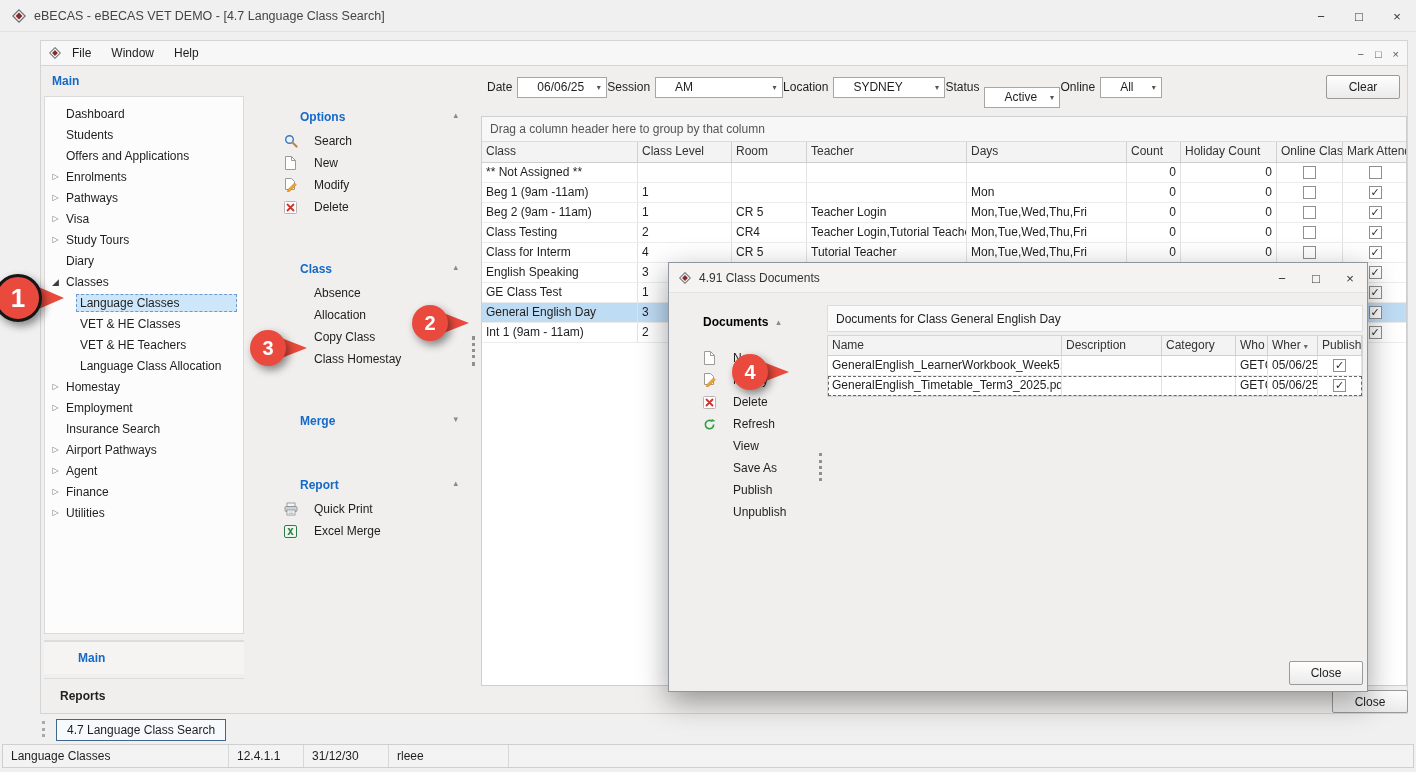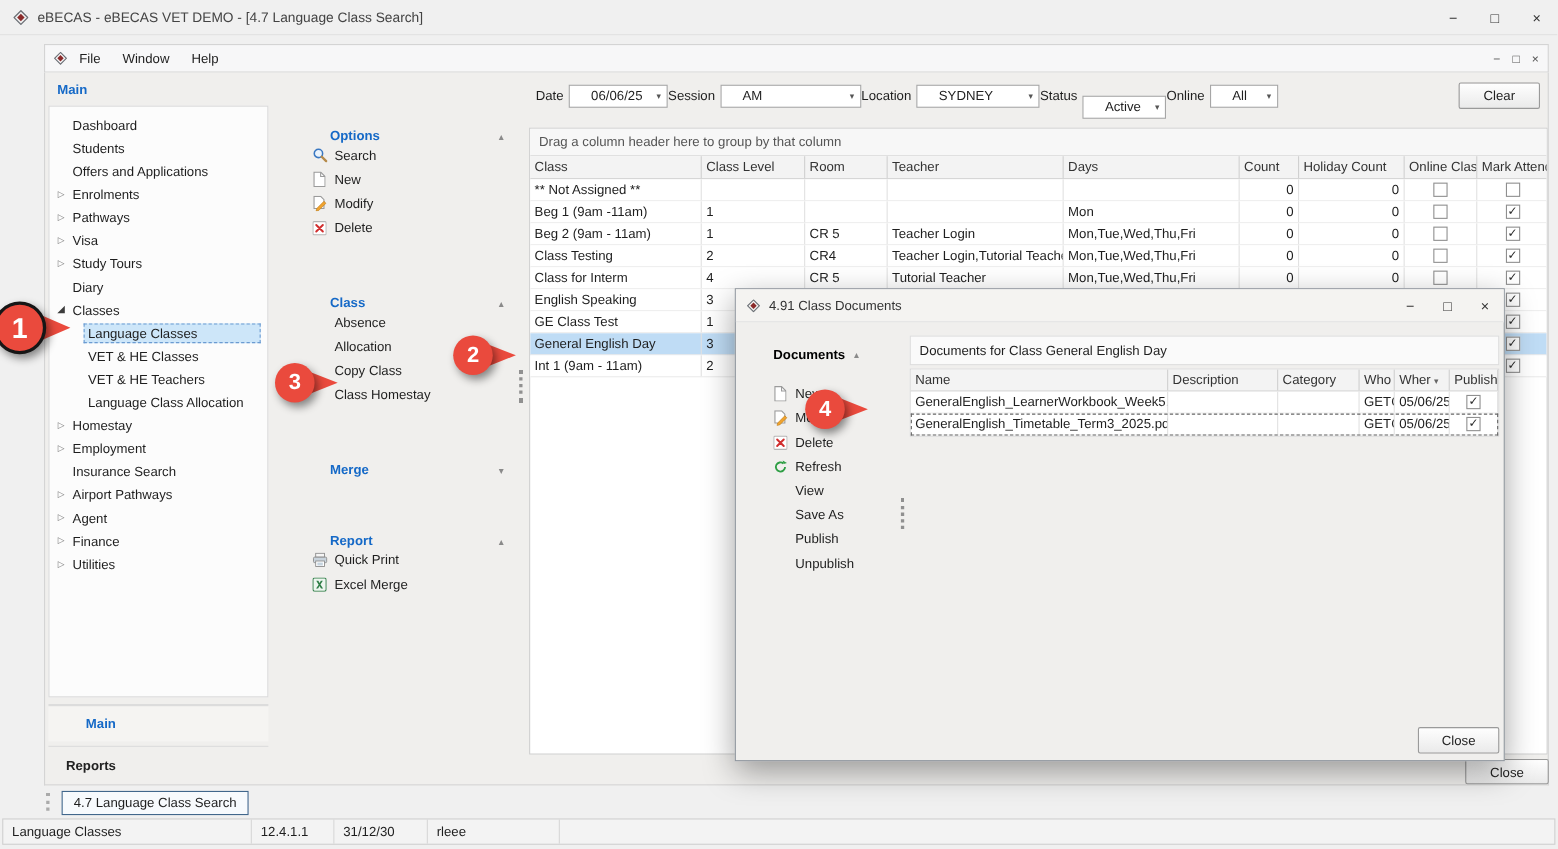--- a/index.html
+++ b/index.html
@@ -29,27 +29,27 @@
   .tree-label.selected{background:#cde6f9;border:1px dashed #6b9bd1;padding:1px 3px;flex:1;margin-right:6px;}
   .side-footer-main{position:absolute;left:44px;top:640px;width:200px;height:34px;border-top:2px solid #dcdcdc;display:flex;align-items:center;padding-left:34px;color:#1569c7;font-weight:bold;background:#f5f4f2;}
   .side-footer-reports{position:absolute;left:44px;top:678px;width:200px;height:34px;border-top:1px solid #dcdcdc;display:flex;align-items:center;padding-left:16px;font-weight:bold;color:#222;}
 
   
   .ribbon{position:absolute;left:252px;top:66px;width:218px;height:648px;}
   .rb-group{margin-top:30px;}
   .rb-group:nth-child(1){margin-top:22px;}
   .rb-group:nth-child(3){margin-top:34px;}
   .rb-group:nth-child(4){margin-top:28px;}
-  .rb-header{position:relative;height:20px;display:flex;align-items:flex-end;padding-left:48px;margin-top:44px;}
+  .rb-header{position:relative;height:20px;display:flex;align-items:flex-start;padding-left:48px;margin-top:44px;}
   .rb-title{color:#1569c7;font-weight:bold;}
   .rb-arrow{color:#8a8a8a;font-size:9px;}
   .rb-header .rb-arrow{position:absolute;right:12px;}
   .rb-item{display:flex;align-items:center;height:22px;padding-left:32px;}
   .rb-icon{width:18px;flex:0 0 18px;display:inline-flex;align-items:center;}
-  .rb-label{margin-left:2px;white-space:nowrap;}
+  .rb-label{margin-left:12px;white-space:nowrap;}
   .vsplit-dots{position:absolute;left:472px;top:336px;height:30px;width:3px;border-left:3px dotted #909090;}
 
   
   .filter-bar{position:absolute;left:487px;top:75px;height:24px;display:flex;align-items:center;}
   .ff-wrap{display:inline-flex;align-items:center;gap:5px;}
   .combo{display:inline-flex;height:21px;border:1px solid #a6a6a6;background:#fff;align-items:center;}
   .combo-val{flex:1;padding-left:19px;white-space:nowrap;overflow:hidden;}
   .combo-btn{width:15px;align-self:stretch;display:flex;align-items:center;justify-content:center;color:#555;font-size:8px;}
   .btn{position:absolute;display:flex;align-items:center;justify-content:center;border:1px solid #9a9a9a;border-radius:2px;background:linear-gradient(#fefefe,#eaeaea);color:#222;}
   .btn-clear{left:1326px;top:75px;width:74px;height:24px;}

